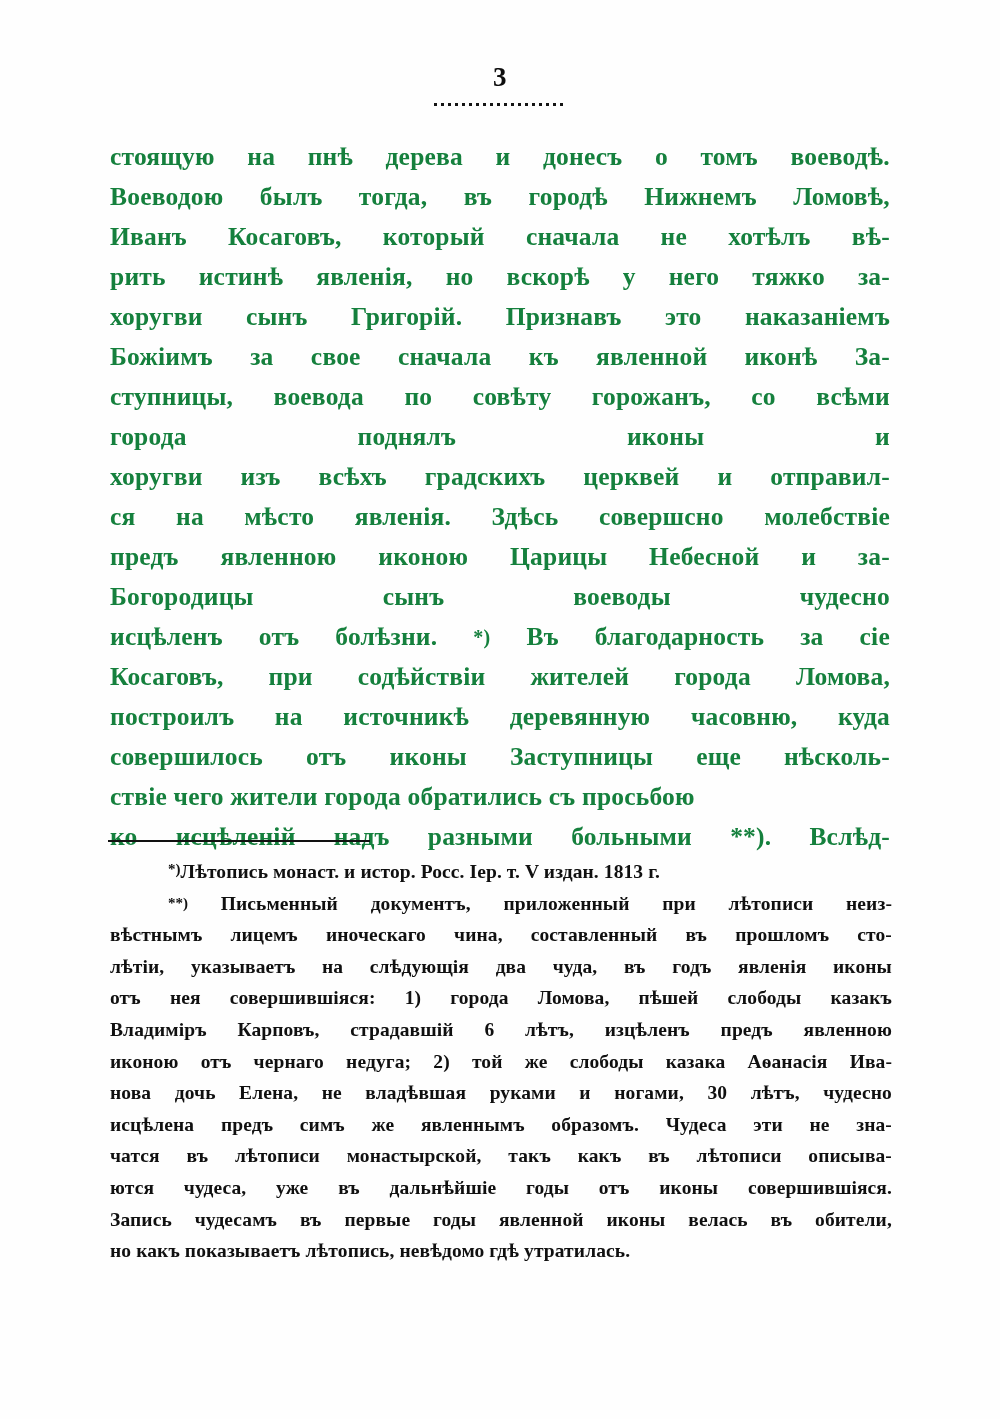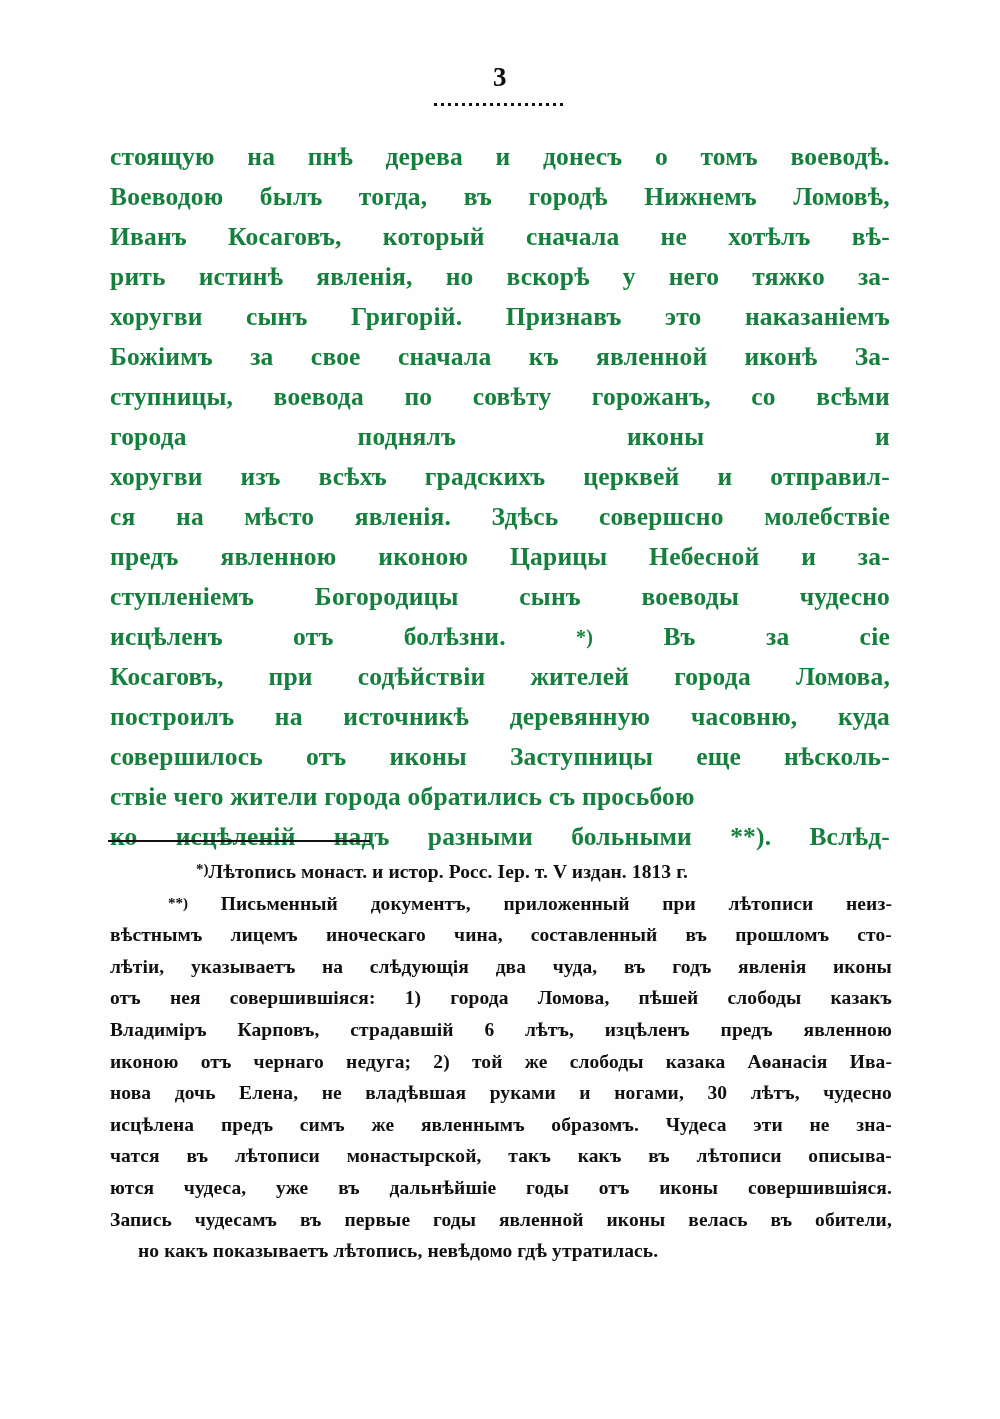--- a/index.html
+++ b/index.html
@@ -92,21 +92,21 @@
   .fn-line {
     font-size: 19.5px;
     line-height: 31.6px;
     font-weight: 700;
     letter-spacing: 0.1px;
     color: #101010;
     white-space: nowrap;
     display: flex;
     justify-content: space-between;
   }
-  .fn-line.ragged { display: block; margin-left: 28px; }
+  .fn-line.ragged { display: block; }
   .fn-line > span { display: inline-block; }
   .fn-line.indent { padding-left: 58px; }
   .fn-sup {
     font-size: 15px;
     vertical-align: 4px;
     letter-spacing: 0;
   }
 </style>
 </head>
 <body>
@@ -213,32 +213,32 @@
       <div class="body-line">
         <span>предъ</span>
         <span>явленною</span>
         <span>иконою</span>
         <span>Царицы</span>
         <span>Небесной</span>
         <span>и</span>
         <span>за-</span>
       </div>
       <div class="body-line">
-        <span>ступленіемъ</span>
         <span>Богородицы</span>
         <span>сынъ</span>
         <span>воеводы</span>
         <span>чудесно</span>
       </div>
       <div class="body-line">
         <span>исцѣленъ</span>
         <span>отъ</span>
         <span>болѣзни.</span>
         <span class="fn-mark">*)</span>
         <span>Въ</span>
+        <span>благодарность</span>
         <span>за</span>
         <span>сіе</span>
       </div>
       <div class="body-line">
         <span>Косаговъ,</span>
         <span>при</span>
         <span>содѣйствіи</span>
         <span>жителей</span>
         <span>города</span>
         <span>Ломова,</span>

